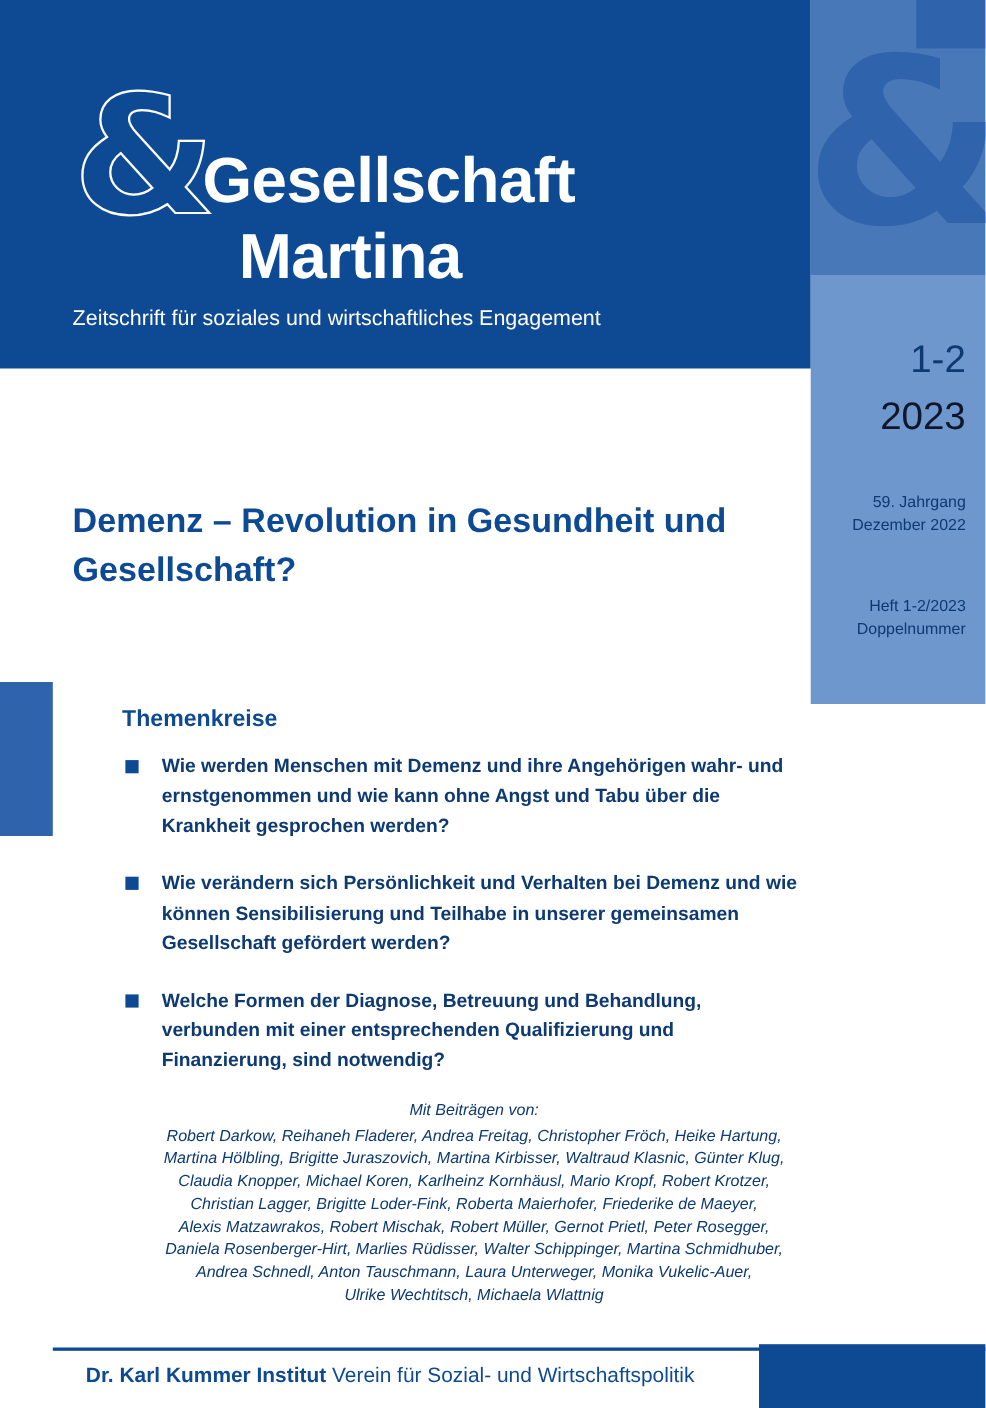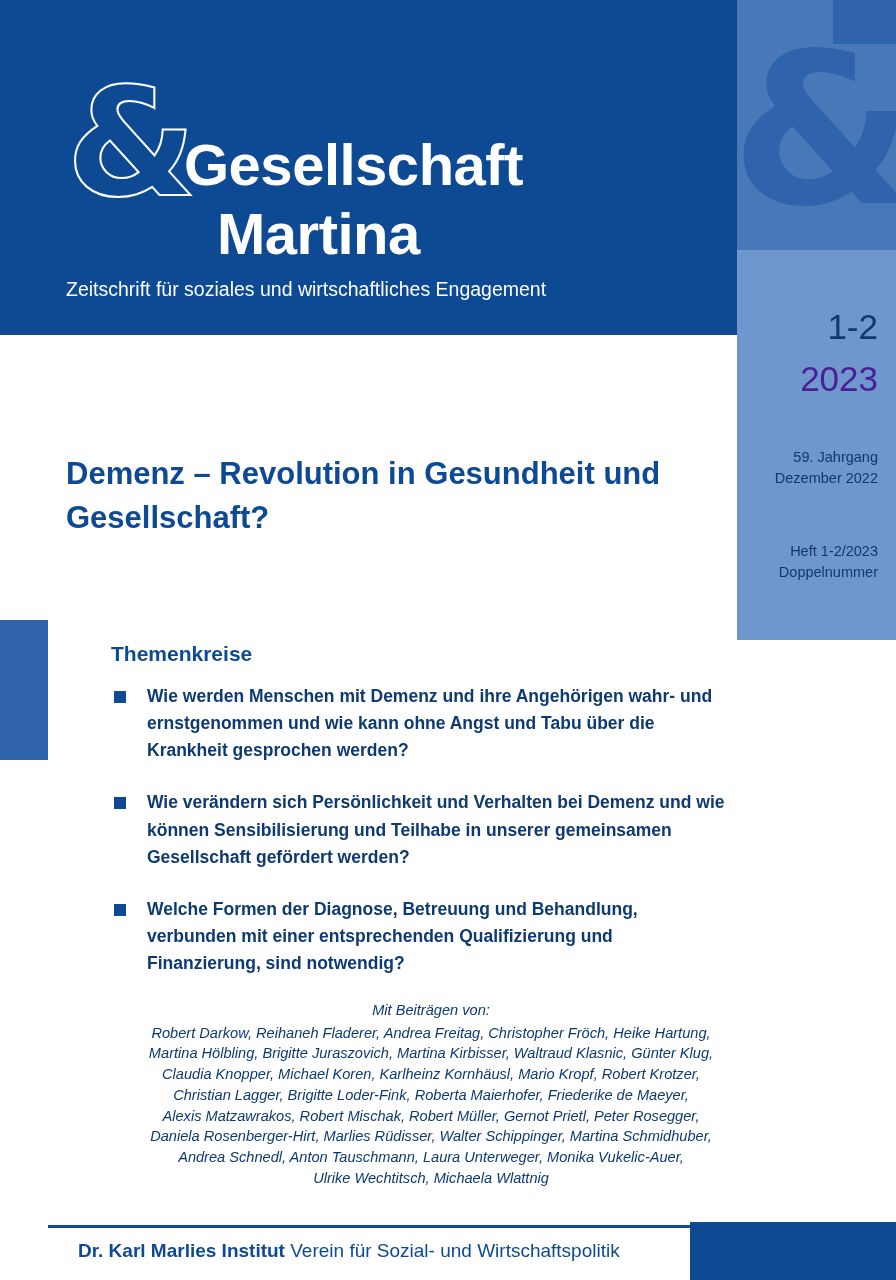--- a/index.html
+++ b/index.html
@@ -127,21 +127,21 @@
     font-size: 35px;
     color: #0d3a72;
     line-height: 1;
     font-weight: 400;
   }
   .issue-year {
     position: absolute;
     right: 18px;
     top: 111px;
     font-size: 35px;
-    color: #4c1d95;
+    color: #0f172a;
     line-height: 1;
     font-weight: 400;
   }
   .issue-meta1 {
     position: absolute;
     right: 18px;
     top: 197px;
     font-size: 14.5px;
     line-height: 1.45;
     color: #0d3a72;
@@ -327,16 +327,16 @@
 Christian Lagger, Brigitte Loder-Fink, Roberta Maierhofer, Friederike de Maeyer,
 Alexis Matzawrakos, Robert Mischak, Robert Müller, Gernot Prietl, Peter Rosegger,
 Daniela Rosenberger-Hirt, Marlies Rüdisser, Walter Schippinger, Martina Schmidhuber,
 Andrea Schnedl, Anton Tauschmann, Laura Unterweger, Monika Vukelic-Auer,
 Ulrike Wechtitsch, Michaela Wlattnig</span>
   </div>
 
   <div class="footer-rule"></div>
   <div class="footer-block"></div>
   <div class="footer-text">
-    <span class="b">Dr. Karl Marlies Institut</span><span class="n">&nbsp;</span><span class="n">Verein für Sozial- und Wirtschaftspolitik</span>
+    <span class="b">Dr. Karl Kummer Institut</span><span class="n">&nbsp;</span><span class="n">Verein für Sozial- und Wirtschaftspolitik</span>
   </div>
 
 </div>
 
 </body></html>

